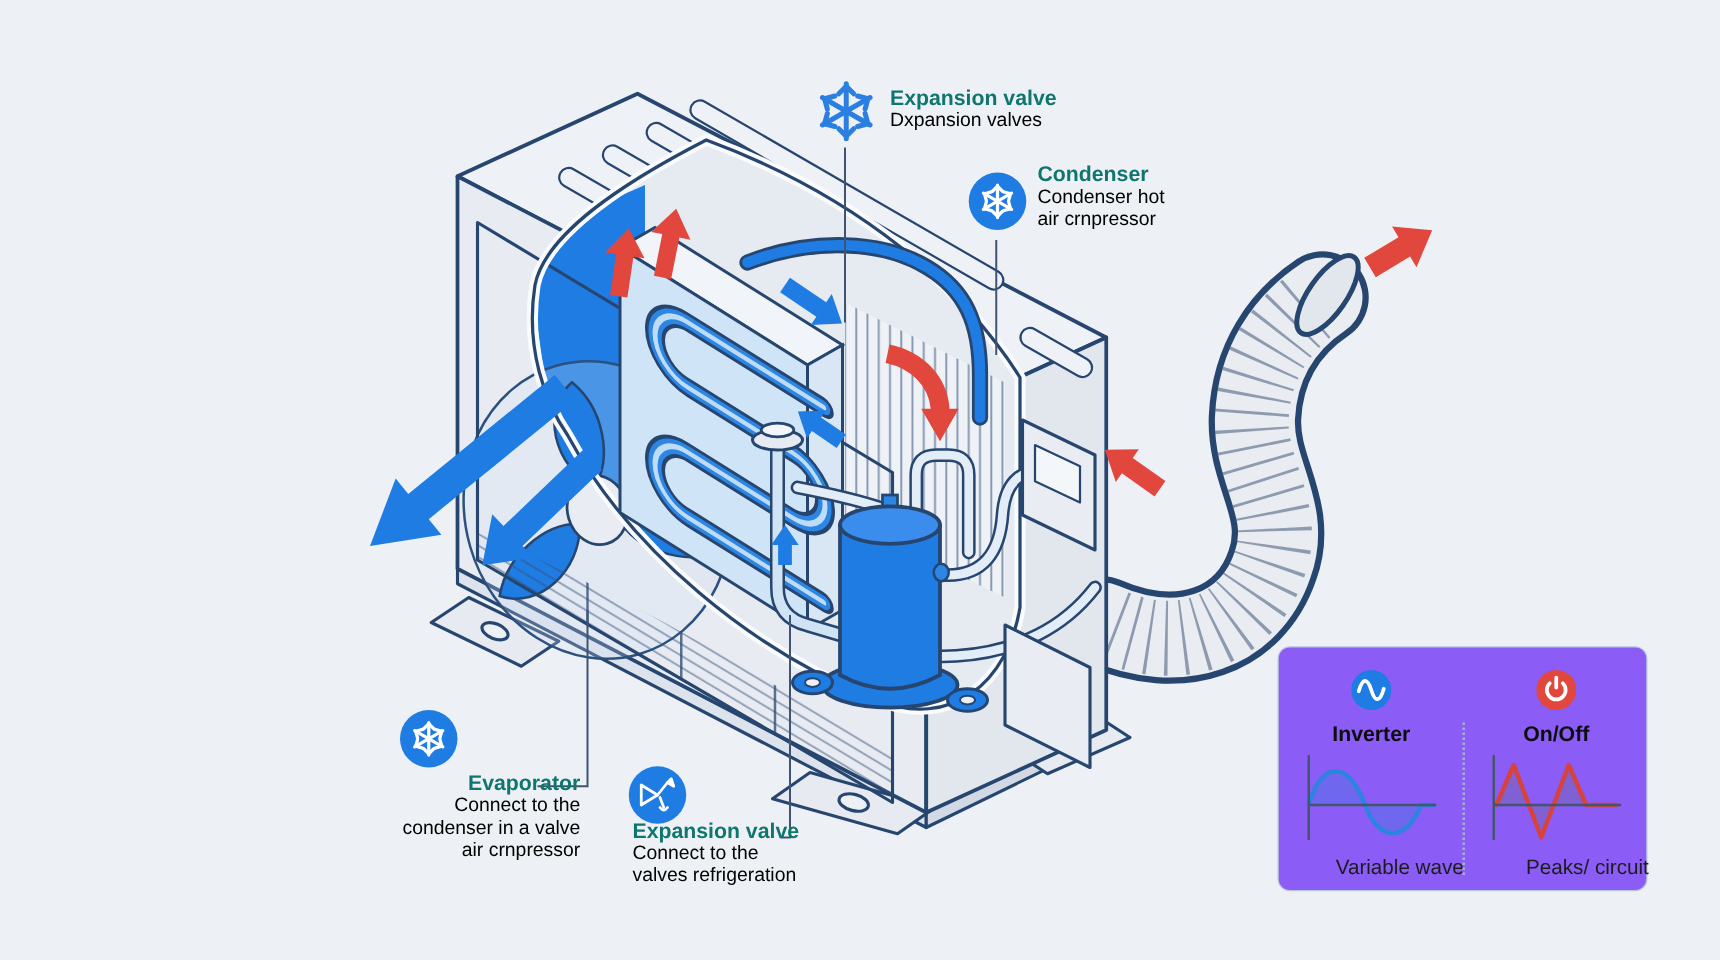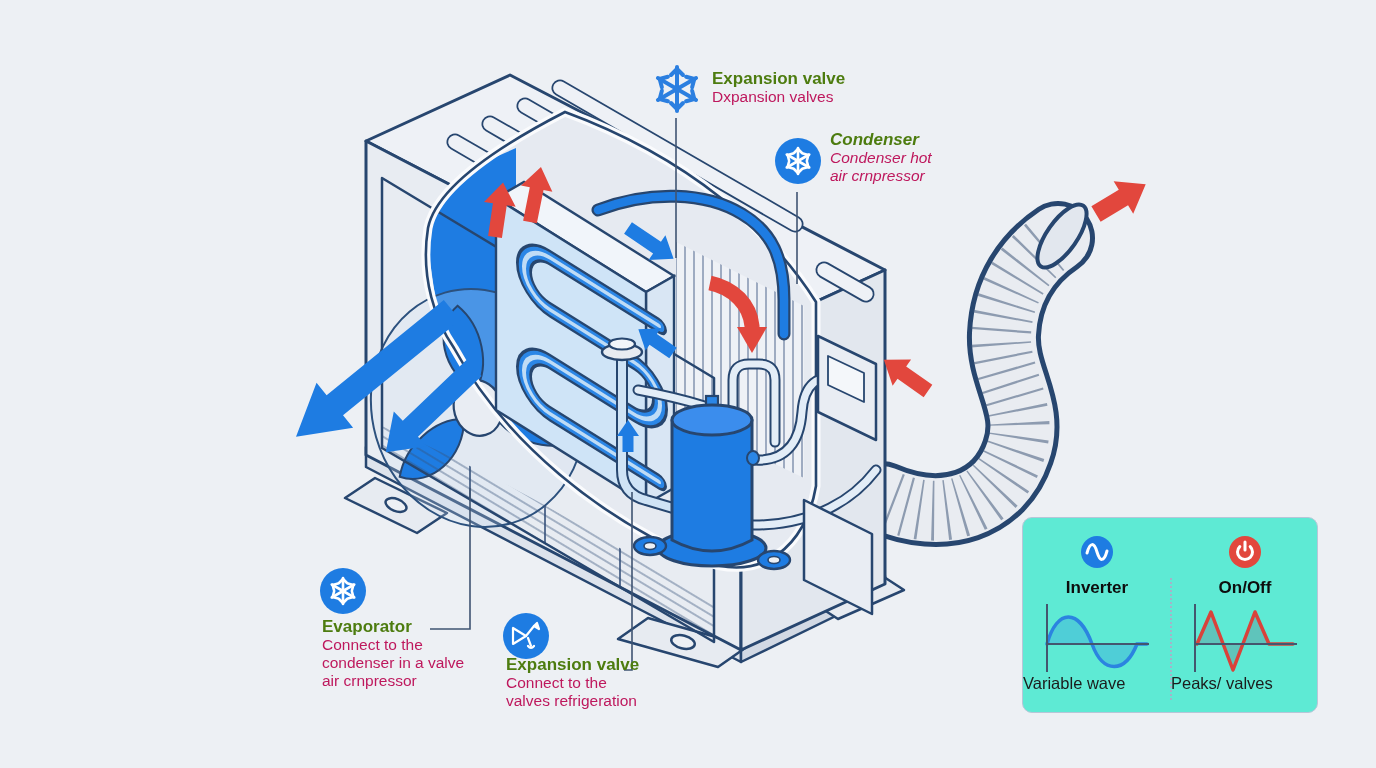--- a/index.html
+++ b/index.html
@@ -4,34 +4,34 @@
 <style>
   html,body{margin:0;padding:0;}
   body{
     width:1376px;height:768px;position:relative;overflow:hidden;
     background:#edf0f4;
     font-family:"Liberation Sans","DejaVu Sans",sans-serif;
     -webkit-font-smoothing:antialiased;
   }
   #scene{position:absolute;left:0;top:0;}
   .label{position:absolute;color:#1c1c1c;}
-  .label .title{font-weight:bold;font-size:17px;line-height:18px;color:#4d7c0f;}
-  .label .ln{font-size:15.5px;line-height:18px;color:#be185d;}
+  .label .title{font-weight:bold;font-size:17px;line-height:18px;color:#0f766e;}
+  .label .ln{font-size:15.5px;line-height:18px;color:#000000;}
   .legend-box{
     position:absolute;left:1022px;top:517px;width:296px;height:196px;
-    background:#5eead4;border:1.5px solid #b7c6d8;border-radius:10px;
+    background:#8b5cf6;border:1.5px solid #b7c6d8;border-radius:10px;
     box-sizing:border-box;
   }
   .legend-col{position:absolute;top:0;width:148px;height:196px;}
   .legend-col.left{left:0;} .legend-col.right{left:148px;}
   .legend-icon{position:absolute;top:18px;left:58px;}
   .legend-title{position:absolute;top:60px;width:100%;text-align:center;
     font-weight:bold;font-size:17px;color:#0d0d0d;}
   .legend-chart{position:absolute;top:84px;left:16px;}
-  .legend-caption{position:absolute;top:156px;width:100%;text-align:left;
+  .legend-caption{position:absolute;top:167px;width:100%;text-align:right;
     font-size:16.5px;color:#1c1c1c;}
   .legend-divider{
     position:absolute;left:147px;top:60px;height:122px;width:0;
     border-left:2px dotted #a3b4c8;
   }
 </style>
 </head>
 <body>
 
 <svg id="scene" width="1376" height="768" viewBox="0 0 1376 768">
@@ -305,27 +305,27 @@
       <path d="M 2,10 Q 5,14 8,10"></path>
     </g>
   </g>
 </svg>
 
 <div class="label" style="left:712px;top:70px;">
   <div class="title">Expansion valve</div>
   <div class="ln">Dxpansion valves</div>
 </div>
 
-<div class="label" style="left:830px;top:131px;font-style:italic;">
+<div class="label" style="left:830px;top:131px;">
   <div class="title">Condenser</div>
   <div class="ln">Condenser hot</div>
   <div class="ln">air crnpressor</div>
 </div>
 
-<div class="label" style="left:322px;top:618px;">
+<div class="label" style="left:322px;top:618px;text-align:right;">
   <div class="title">Evaporator</div>
   <div class="ln">Connect to the</div>
   <div class="ln">condenser in a valve</div>
   <div class="ln">air crnpressor</div>
 </div>
 
 <div class="label" style="left:506px;top:656px;">
   <div class="title">Expansion valve</div>
   <div class="ln">Connect to the</div>
   <div class="ln">valves refrigeration</div>
@@ -353,15 +353,15 @@
       <path d="M 10.8,10.6 A 7.5 7.5 0 1 0 21.2,10.6" fill="none" stroke="#ffffff" stroke-width="3" stroke-linecap="round"></path>
       <line x1="16" y1="6" x2="16" y2="14" stroke="#ffffff" stroke-width="3" stroke-linecap="round"></line>
     </svg>
     <div class="legend-title">On/Off</div>
     <svg class="legend-chart" width="116" height="72" viewBox="0 0 116 72">
       <path d="M 10,42 L 24,10 L 46,68 L 68,10 L 82,42 Z" fill="rgba(100,110,130,0.30)"></path>
       <path d="M 10,42 L 24,10 L 46,68 L 68,10 L 82,42 L 106,42" fill="none" stroke="#d9423a" stroke-width="3.5" stroke-linejoin="round" stroke-linecap="round"></path>
       <line x1="8" y1="2" x2="8" y2="70" stroke="#44566e" stroke-width="2"></line>
       <line x1="8" y1="42" x2="110" y2="42" stroke="#44566e" stroke-width="2"></line>
     </svg>
-    <div class="legend-caption">Peaks/ valves</div>
+    <div class="legend-caption">Peaks/ circuit</div>
   </div>
 </div>
 
 </body></html>

